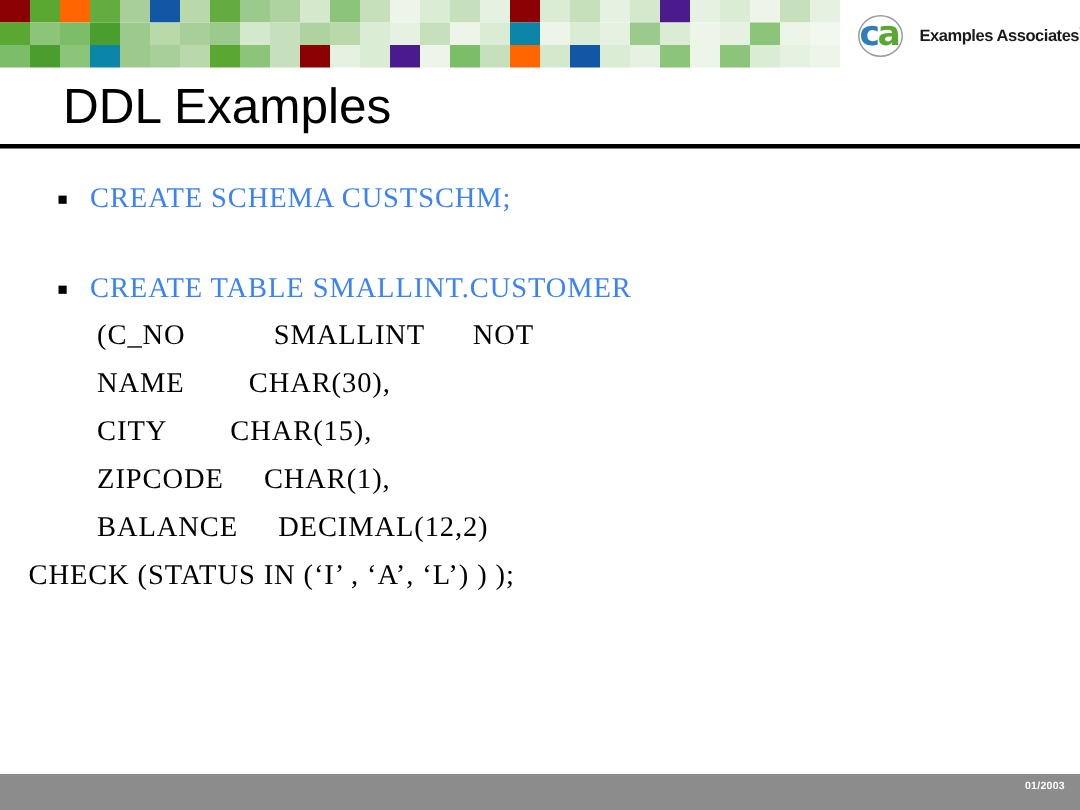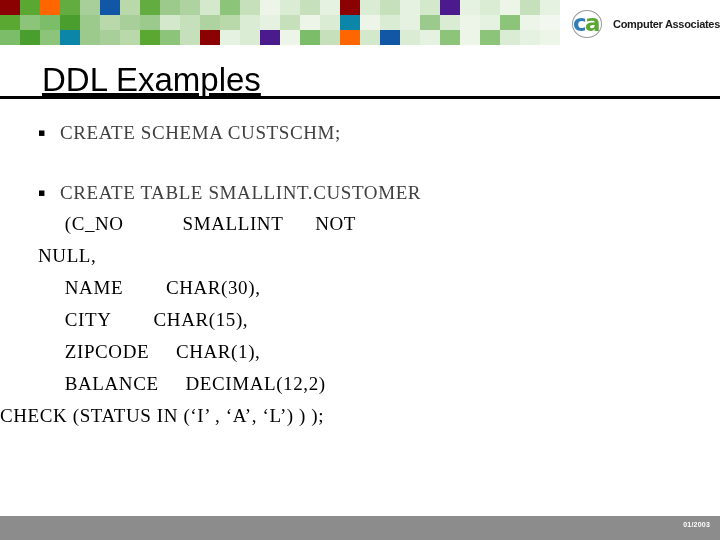--- a/index.html
+++ b/index.html
@@ -93,28 +93,27 @@
   }
   #logo-tm {
     font-size: 6px;
     vertical-align: super;
   }
 
   
   #title {
     position: absolute;
     left: 42px;
-    top: 61px;
+    top: 52px;
     font-size: 33px;
     color: #000000;
     font-family: "Liberation Sans", sans-serif;
     font-weight: normal;
     letter-spacing: 0px;
     white-space: nowrap;
-    text-decoration: underline;
   }
   #title-rule {
     position: absolute;
     left: 0px;
     top: 96px;
     width: 720px;
     height: 3px;
     background: #000000;
   }
 
@@ -135,21 +134,21 @@
     font-size: 11px;
     line-height: 30px;
     color: #000000;
     width: 22px;
     flex: 0 0 auto;
   }
   .code {
     font-family: "Liberation Serif", "DejaVu Serif", serif;
     font-size: 19px;
     line-height: 30px;
-    color: #404040;
+    color: #3b82f6;
     white-space: pre;
     letter-spacing: 0.6px;
   }
   .codeline {
     font-family: "Liberation Serif", "DejaVu Serif", serif;
     font-size: 19px;
     line-height: 32px;
     color: #000000;
     white-space: pre;
     letter-spacing: 0.6px;
@@ -267,21 +266,21 @@
       <div class="tile" style="background: rgb(230, 242, 225);"></div>
       <div class="tile" style="background: rgb(237, 245, 233);"></div>
     </div>
 
   <div id="logo">
     <div id="logo-mark">
       <div id="logo-circle"></div>
       <div id="logo-c">c</div>
       <div id="logo-a">a</div>
     </div>
-    <div id="logo-text"><span>Computer Associates</span><span id="logo-tm">™</span></div>
+    <div id="logo-text"><span>Examples Associates</span><span id="logo-tm">™</span></div>
   </div>
 </div>
 
 <div id="title">DDL Examples</div>
 <div id="title-rule"></div>
 
 <div id="content">
 
   <div class="bullet-row">
     <span class="bullet-mark">▪</span>
@@ -289,24 +288,23 @@
   </div>
 
   <div class="gap-sm"></div>
 
   <div class="bullet-row">
     <span class="bullet-mark">▪</span>
     <span class="code">CREATE TABLE SMALLINT.CUSTOMER</span>
   </div>
 
   <div class="codeline">     (C_NO           SMALLINT      NOT</div>
-  <div class="codeline">NULL,</div>
   <div class="codeline">     NAME        CHAR(30),</div>
   <div class="codeline">     CITY        CHAR(15),</div>
   <div class="codeline">     ZIPCODE     CHAR(1),</div>
   <div class="codeline">     BALANCE     DECIMAL(12,2)</div>
-  <div class="codeline" style="padding-left:0;">CHECK (STATUS IN (‘I’ , ‘A’, ‘L’) ) );</div>
+  <div class="codeline" style="padding-left:19px;">CHECK (STATUS IN (‘I’ , ‘A’, ‘L’) ) );</div>
 
 </div>
 
 <div id="footer-bar">
   <div id="footer-text">01/2003</div>
 </div>
 
 </body></html>

